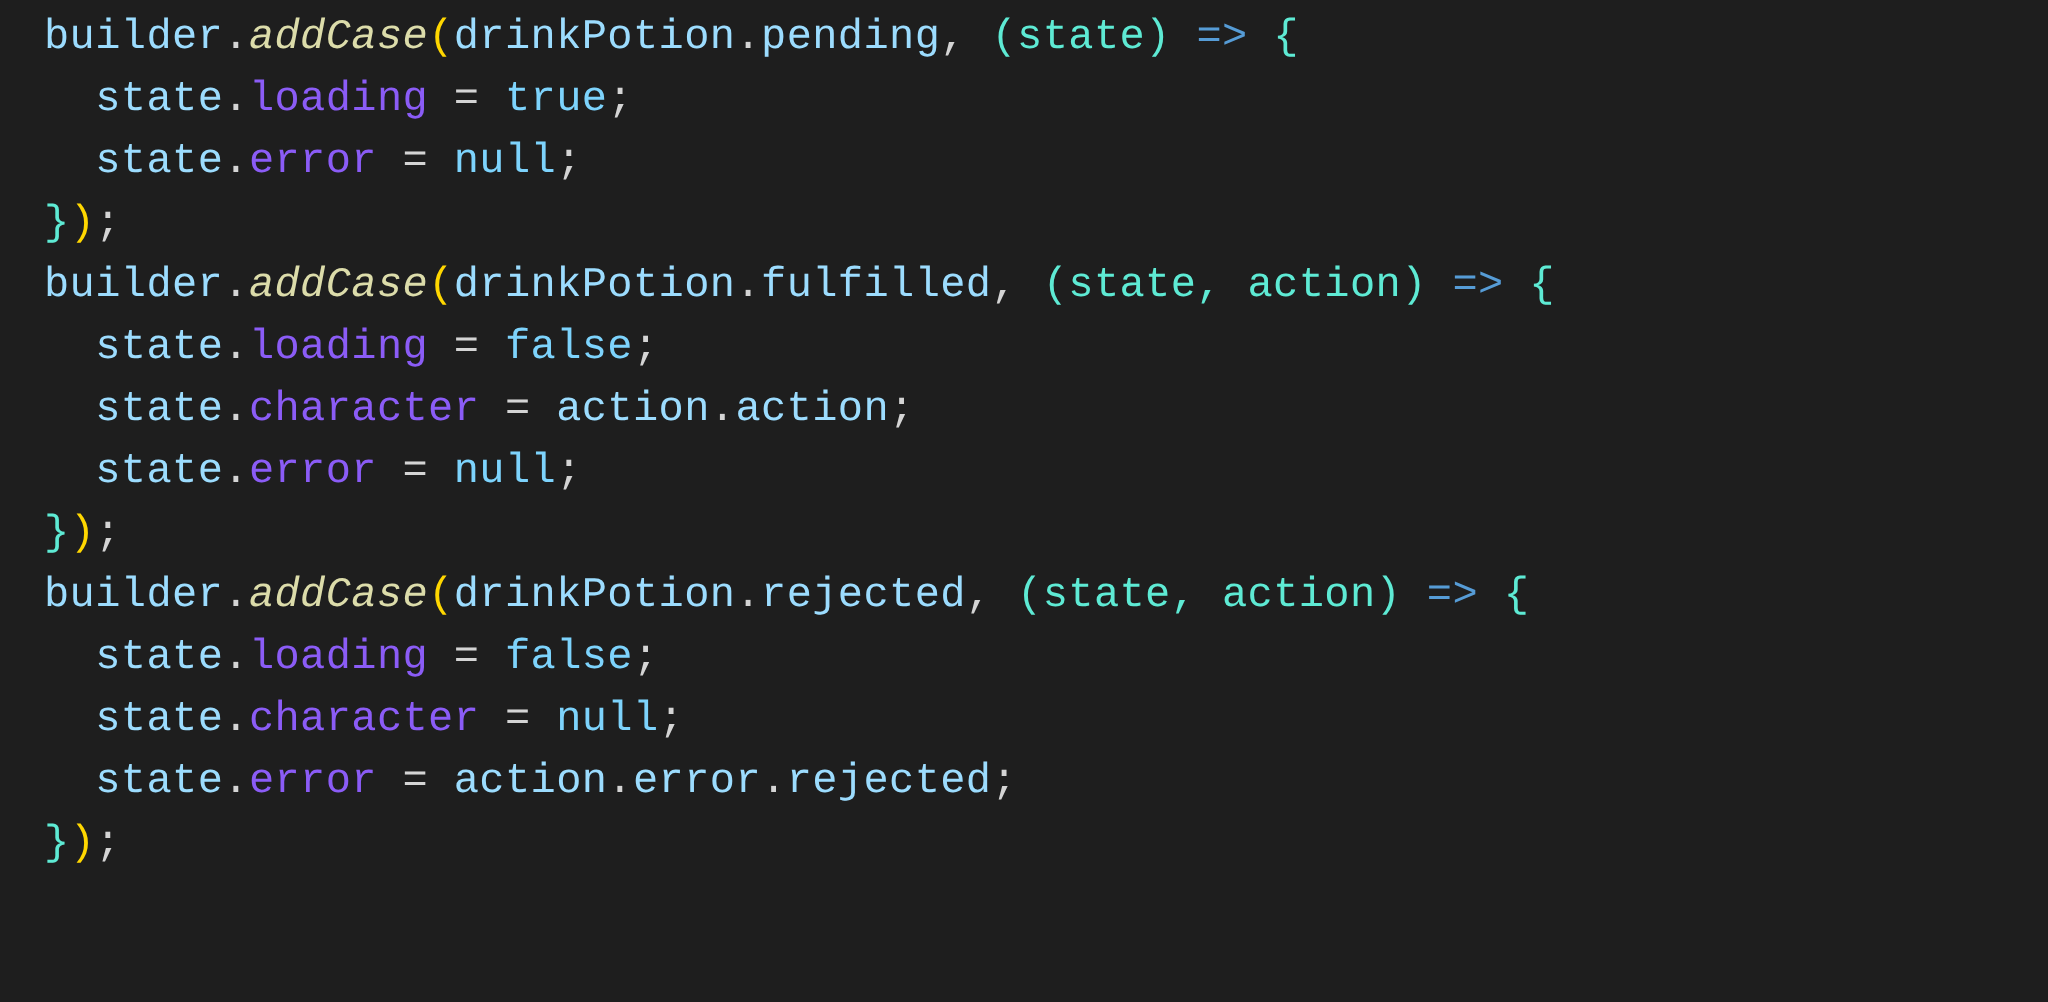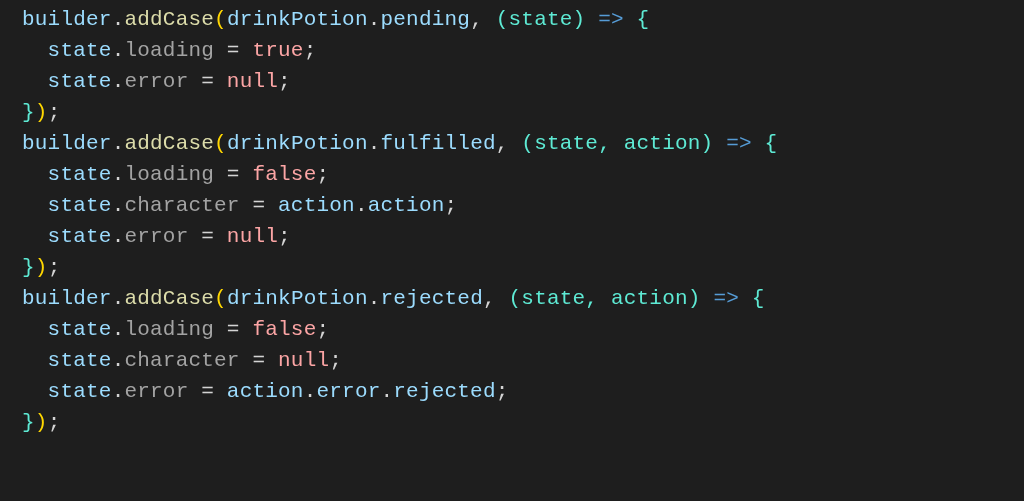--- a/index.html
+++ b/index.html
@@ -21,23 +21,23 @@
     letter-spacing: 0.2px;
   }
   .guide {
     display: inline-block;
     border-left: 1px solid #404040;
     width: 0;
     margin-right: -1px;
   }
   
   .c-obj     { color: #9cdcfe; } 
-  .c-method  { color: #dcdcaa; } 
-  .c-prop2   { color: #a3a3a3; }
-  .c-const   { color: #fca5a5; } 
+  .c-method  { color: #dcdcaa; font-style: italic; } 
+  .c-prop2   { color: #8b5cf6; }
+  .c-const   { color: #7dd3fc; } 
   .c-punc    { color: #d4d4d4; }
   .c-brace   { color: #ffd700; } 
   .c-brace2  { color: #5eead4; } 
   .c-arrow   { color: #569cd6; }
 </style>
 </head>
 <body>
 
 <pre class="code"><span><span class="c-obj">builder</span><span class="c-punc">.</span><span class="c-method">addCase</span><span class="c-brace">(</span><span class="c-obj">drinkPotion</span><span class="c-punc">.</span><span class="c-obj">pending</span><span class="c-punc">, </span><span class="c-brace2">(state)</span><span class="c-punc"> </span><span class="c-arrow">=&gt;</span><span class="c-punc"> </span><span class="c-brace2">{</span></span>
 <span>  <span class="guide"></span><span class="c-obj">state</span><span class="c-punc">.</span><span class="c-prop2">loading</span><span class="c-punc"> = </span><span class="c-const">true</span><span class="c-punc">;</span></span>

